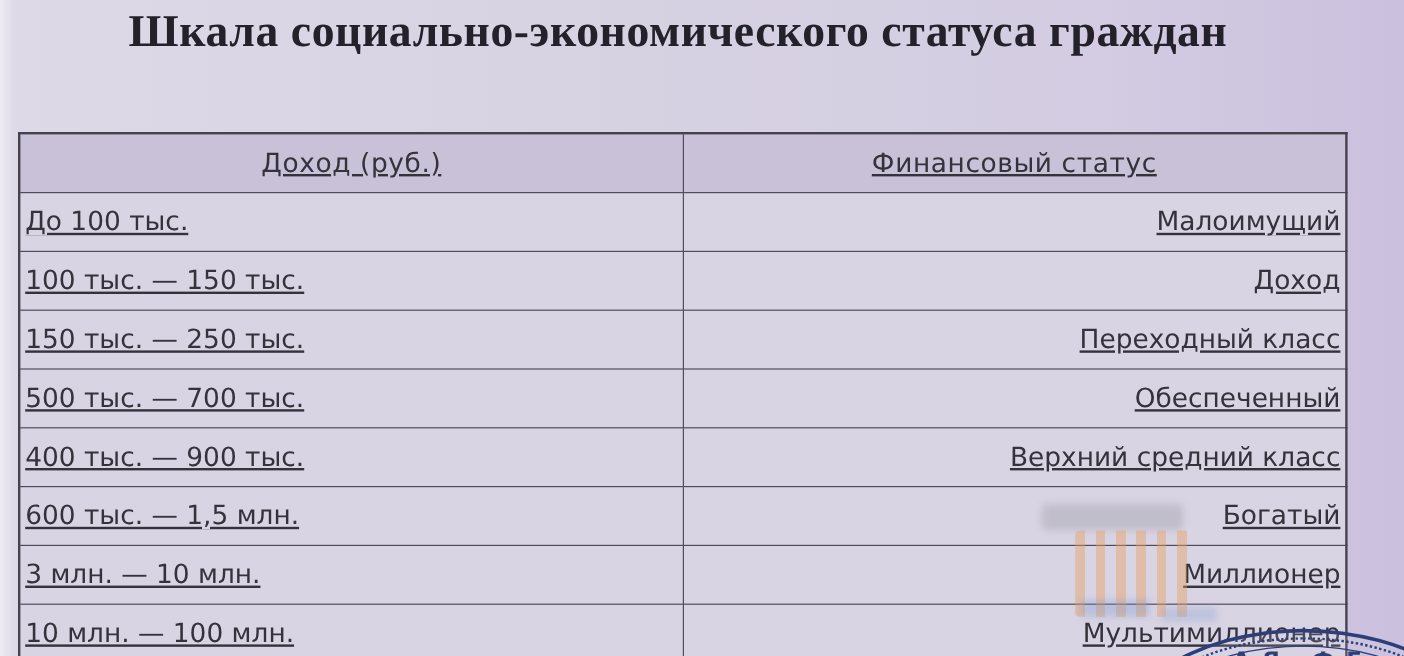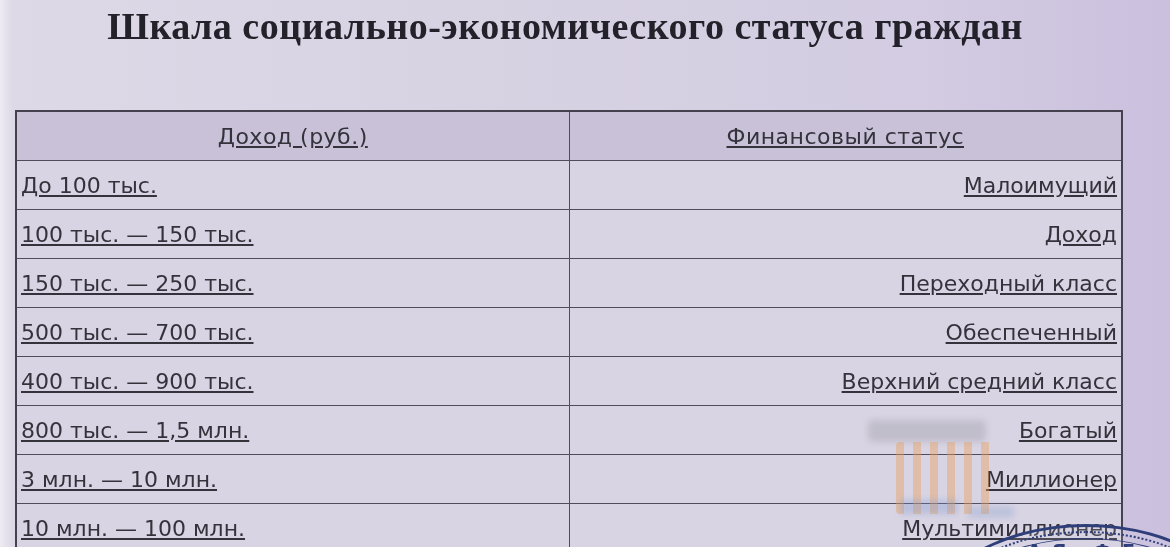--- a/index.html
+++ b/index.html
@@ -130,21 +130,21 @@
       </tr>
       <tr>
         <td class="cell-income">500 тыс. — 700 тыс.</td>
         <td class="cell-status">Обеспеченный</td>
       </tr>
       <tr>
         <td class="cell-income">400 тыс. — 900 тыс.</td>
         <td class="cell-status">Верхний средний класс</td>
       </tr>
       <tr>
-        <td class="cell-income">800 тыс. — 1,5 млн.</td>
+        <td class="cell-income">600 тыс. — 1,5 млн.</td>
         <td class="cell-status">Богатый</td>
       </tr>
       <tr>
         <td class="cell-income">3 млн. — 10 млн.</td>
         <td class="cell-status">Миллионер</td>
       </tr>
       <tr>
         <td class="cell-income">10 млн. — 100 млн.</td>
         <td class="cell-status">Мультимиллионер</td>
       </tr>

